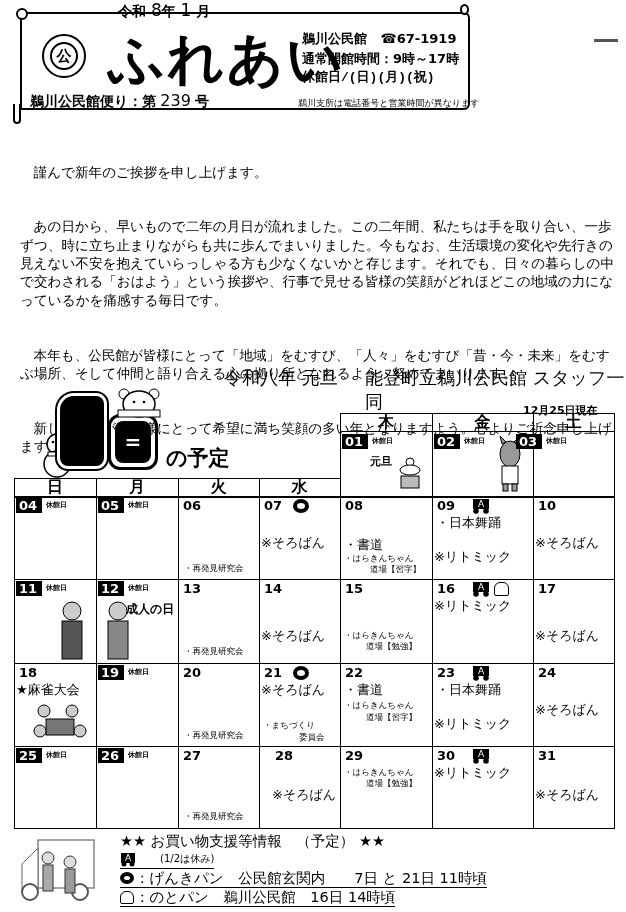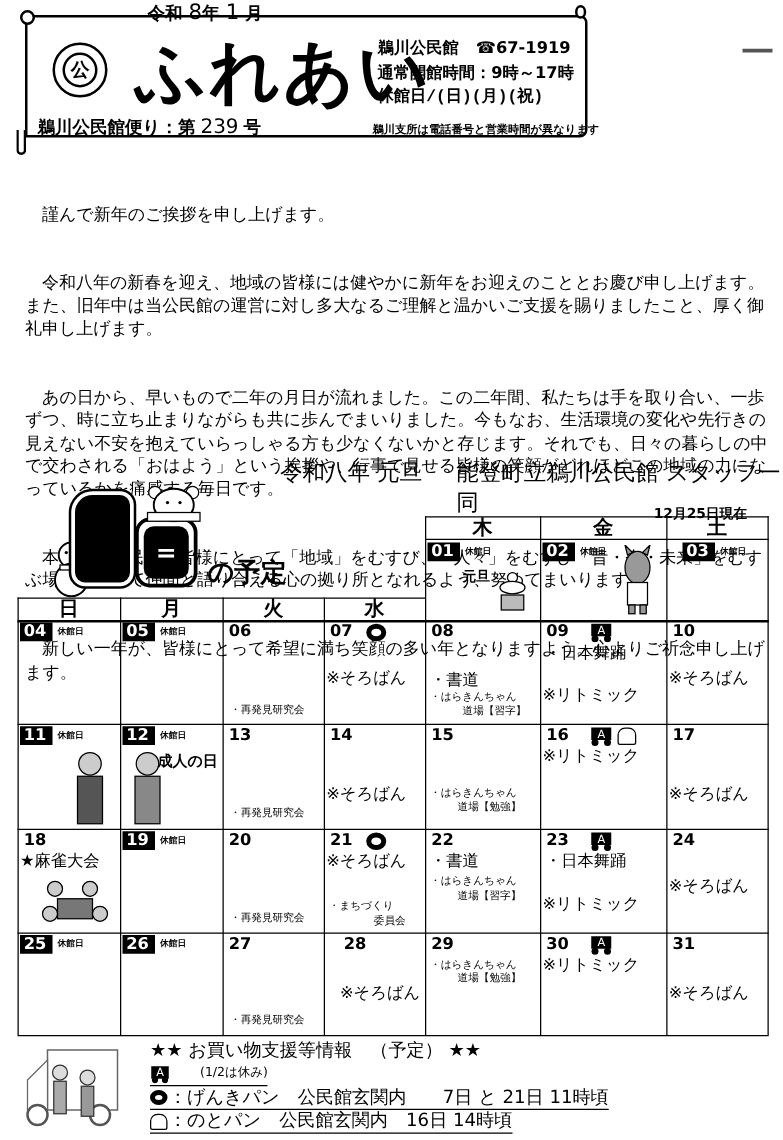--- a/index.html
+++ b/index.html
@@ -12,21 +12,21 @@
   .hdr-curl-r { left: 460px; top: 4px; width: 9px; height: 11px; border: 2px solid #000; border-radius: 50%; background: #fff; }
   .hdr-curl-bl { left: 13px; top: 104px; width: 8px; height: 20px; border: 2px solid #000; border-top: none; border-radius: 0 0 6px 6px; }
   .emblem { left: 42px; top: 34px; width: 44px; height: 44px; border: 2px solid #000; border-radius: 50%; display: flex; align-items: center; justify-content: center; }
   .emblem-inner { width: 28px; height: 28px; border: 2px solid #000; border-radius: 50%; font-size: 15px; font-weight: bold; display: flex; align-items: center; justify-content: center; }
   .era { left: 118px; top: 0; font-size: 14px; font-weight: bold; }
   .era .num { font-weight: normal; font-size: 17px; }
   .title { left: 108px; top: 28px; font-size: 56px; font-weight: bold; letter-spacing: 2px; font-family: "DejaVu Serif", serif; line-height: 1.1; }
   .issue { left: 30px; top: 91px; font-size: 14px; font-weight: bold; }
   .issue .num { font-weight: normal; font-size: 16px; margin: 0 4px; }
   .info { left: 302px; font-size: 13px; font-weight: bold; line-height: 1; }
-  .branch-note { left: 298px; top: 97px; font-size: 9px; font-weight: bold; }
+  .branch-note { left: 298px; top: 97px; font-size: 9px; font-weight: normal; }
   .dash { left: 594px; top: 39px; width: 24px; height: 3px; background: #555; }
 
   
   .greet { left: 20px; top: 126px; width: 600px; font-size: 13.6px; line-height: 18.3px; white-space: pre-wrap; }
   .sign { top: 366px; font-size: 18px; }
   .yotei { left: 166px; top: 444px; font-size: 21px; font-weight: bold; }
   .snowman { left: 42px; top: 430px; }
   .mascot { left: 116px; top: 388px; }
   .asof { left: 523px; top: 403px; font-size: 11px; font-weight: bold; }
 
@@ -65,21 +65,20 @@
 <div class="abs title">ふれあい</div>
 <div class="abs issue"><span>鵜川公民館便り：第</span><span class="num">239</span><span>号</span></div>
 <div class="abs info" style="top:32px;"><span>鵜川公民館</span>&nbsp;&nbsp;&nbsp;<span>☎</span><span>67-1919</span></div>
 <div class="abs info" style="top:52px;">通常開館時間：9時～17時</div>
 <div class="abs info" style="top:71px;font-family:Liberation Mono, monospace;">休館日/(日)(月)(祝)</div>
 <div class="abs branch-note">鵜川支所は電話番号と営業時間が異なります</div>
 <div class="abs dash"></div>
 
 <div class="abs greet">
   <div>　謹んで新年のご挨拶を申し上げます。</div>
-  <div>　令和八年の新春を迎え、地域の皆様には健やかに新年をお迎えのこととお慶び申し上げます。また、旧年中は当公民館の運営に対し多大なるご理解と温かいご支援を賜りましたこと、厚く御礼申し上げます。</div>
   <div>　あの日から、早いもので二年の月日が流れました。この二年間、私たちは手を取り合い、一歩ずつ、時に立ち止まりながらも共に歩んでまいりました。今もなお、生活環境の変化や先行きの見えない不安を抱えていらっしゃる方も少なくないかと存じます。それでも、日々の暮らしの中で交わされる「おはよう」という挨拶や、行事で見せる皆様の笑顔がどれほどこの地域の力になっているかを痛感する毎日です。</div>
   <div>　本年も、公民館が皆様にとって「地域」をむすび、「人々」をむすび「昔・今・未来」をむすぶ場所、そして仲間と語り合える心の拠り所となれるよう、努めてまいります。</div>
   <div>　新しい一年が、皆様にとって希望に満ち笑顔の多い年となりますよう。心よりご祈念申し上げます。</div>
 </div>
 <div class="abs sign" style="left:224px;">令和八年 元旦</div>
 <div class="abs sign" style="left:365px;">能登町立鵜川公民館 スタッフ一同</div>
 
 <svg class="abs snowman" width="30" height="48">
   <circle cx="15" cy="14" r="10" fill="#fff" stroke="#000" stroke-width="1.5"></circle>
   <circle cx="15" cy="34" r="13" fill="#fff" stroke="#000" stroke-width="1.5"></circle>
@@ -140,21 +139,21 @@
       <div class="dnum closed">02</div>
       <div class="closed-lbl">休館日</div>
       <svg class="deco" style="left:62px;top:4px" width="32" height="56">
         <ellipse cx="16" cy="18" rx="10" ry="13" fill="#999" stroke="#000"></ellipse>
         <path d="M8 8 L6 0 L12 6 Z M24 8 L26 0 L20 6 Z" fill="#999" stroke="#000"></path>
         <rect x="8" y="30" width="16" height="18" fill="#fff" stroke="#000"></rect>
         <rect x="9" y="48" width="5" height="7" fill="#999" stroke="#000"></rect>
         <rect x="18" y="48" width="5" height="7" fill="#999" stroke="#000"></rect>
       </svg>
     </div>
-    <div class="cell" style="left:544px;top:432px;width:81px;height:64px">
+    <div class="cell" style="left:514px;top:432px;width:81px;height:64px">
       <div class="dnum closed">03</div>
       <div class="closed-lbl">休館日</div>
     </div>
     <div class="cell" style="left:14px;top:496px;width:82px;height:83px">
       <div class="dnum closed">04</div>
       <div class="closed-lbl">休館日</div>
     </div>
     <div class="cell" style="left:96px;top:496px;width:82px;height:83px">
       <div class="dnum closed">05</div>
       <div class="closed-lbl">休館日</div>
@@ -336,15 +335,15 @@
         <circle cx="12" cy="12" r="2.5"></circle>
       </svg>
     <span style="font-size:10px;margin-left:24px;">(1/2は休み)</span>
   </div>
   <div class="shop-row ul">
     <span style="display:inline-block;width:14px;height:12px;border:4px solid #000;border-radius:50%;margin-right:1px;"></span>
     <span>：げんきパン　公民館玄関内　　7日 と 21日 11時頃</span>
   </div>
   <div class="shop-row ul">
     <span style="display:inline-block;width:14px;height:13px;border:1.5px solid #000;border-radius:6px 6px 2px 2px;margin-right:1px;"></span>
-    <span>：のとパン　公民館玄関内　16日 14時頃</span>
+    <span>：のとパン　鵜川公民館　16日 14時頃</span>
   </div>
 </div>
 
 </body></html>

